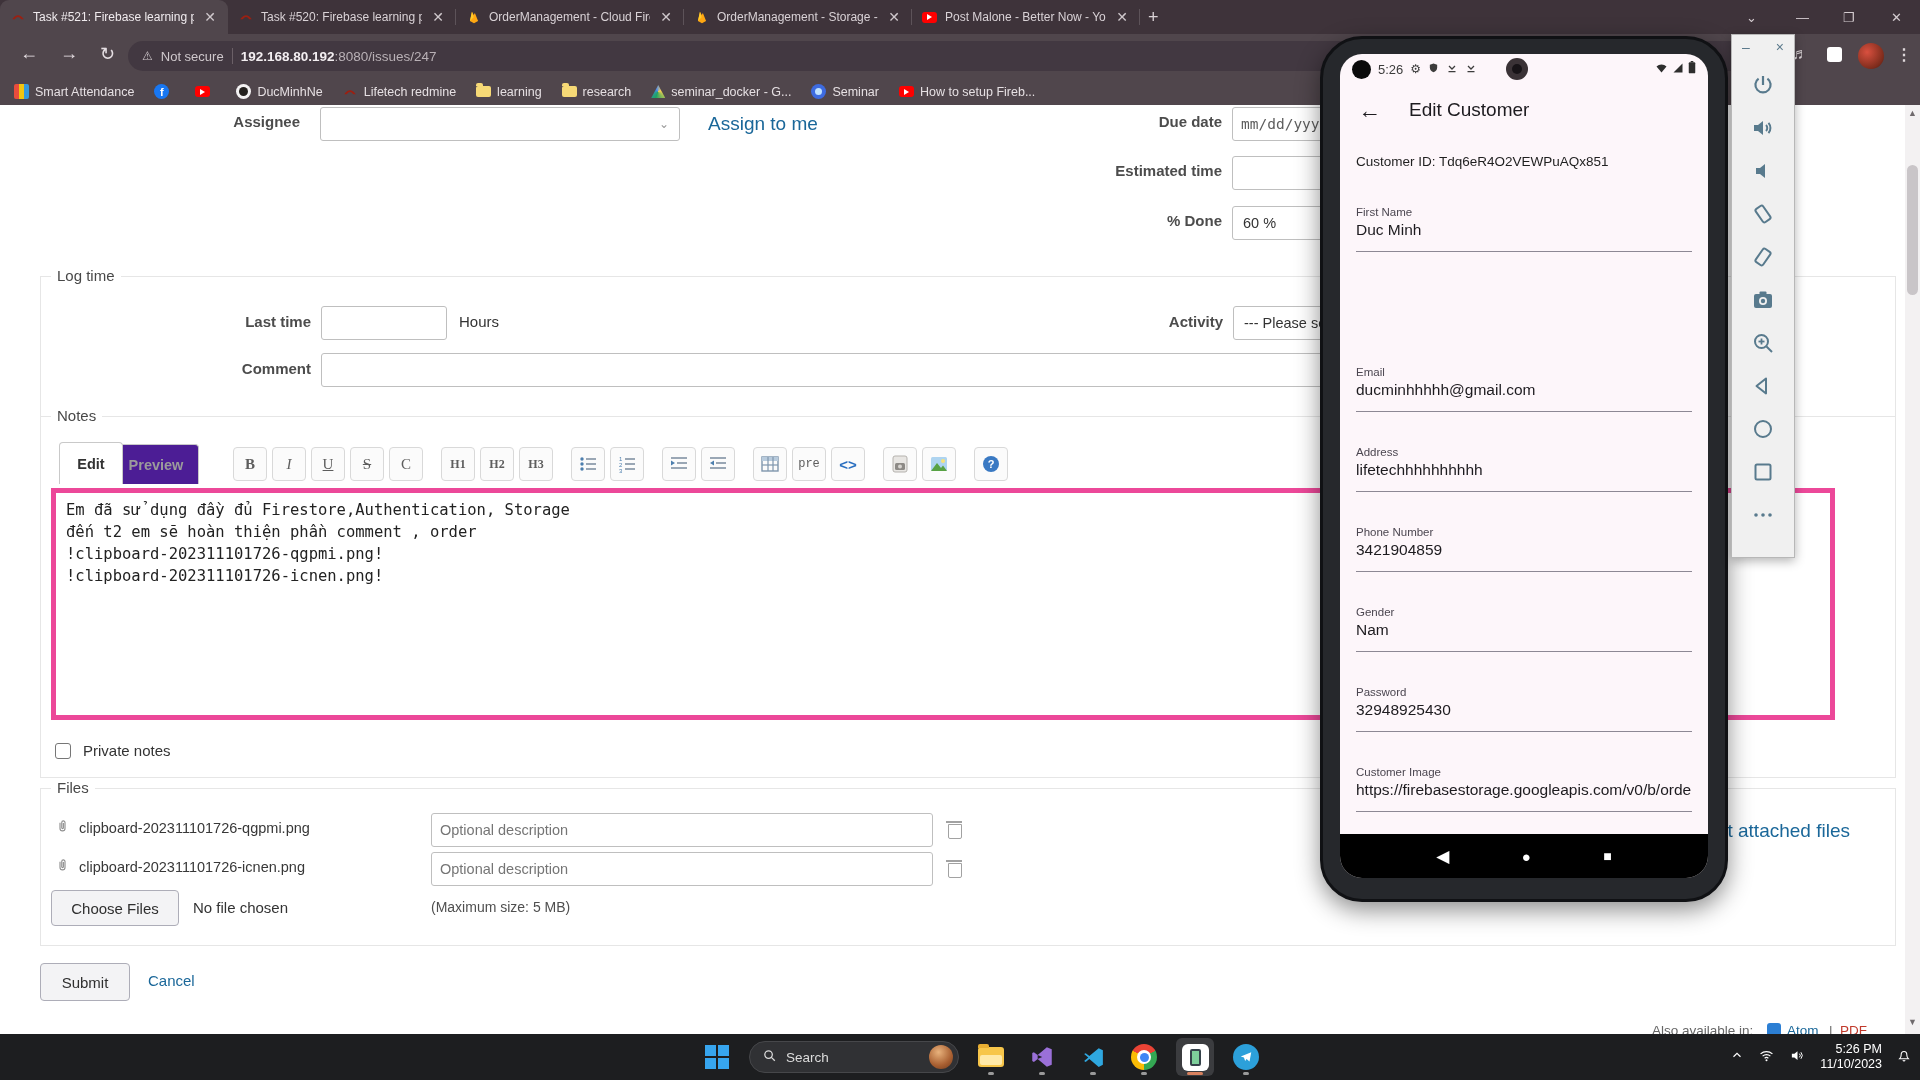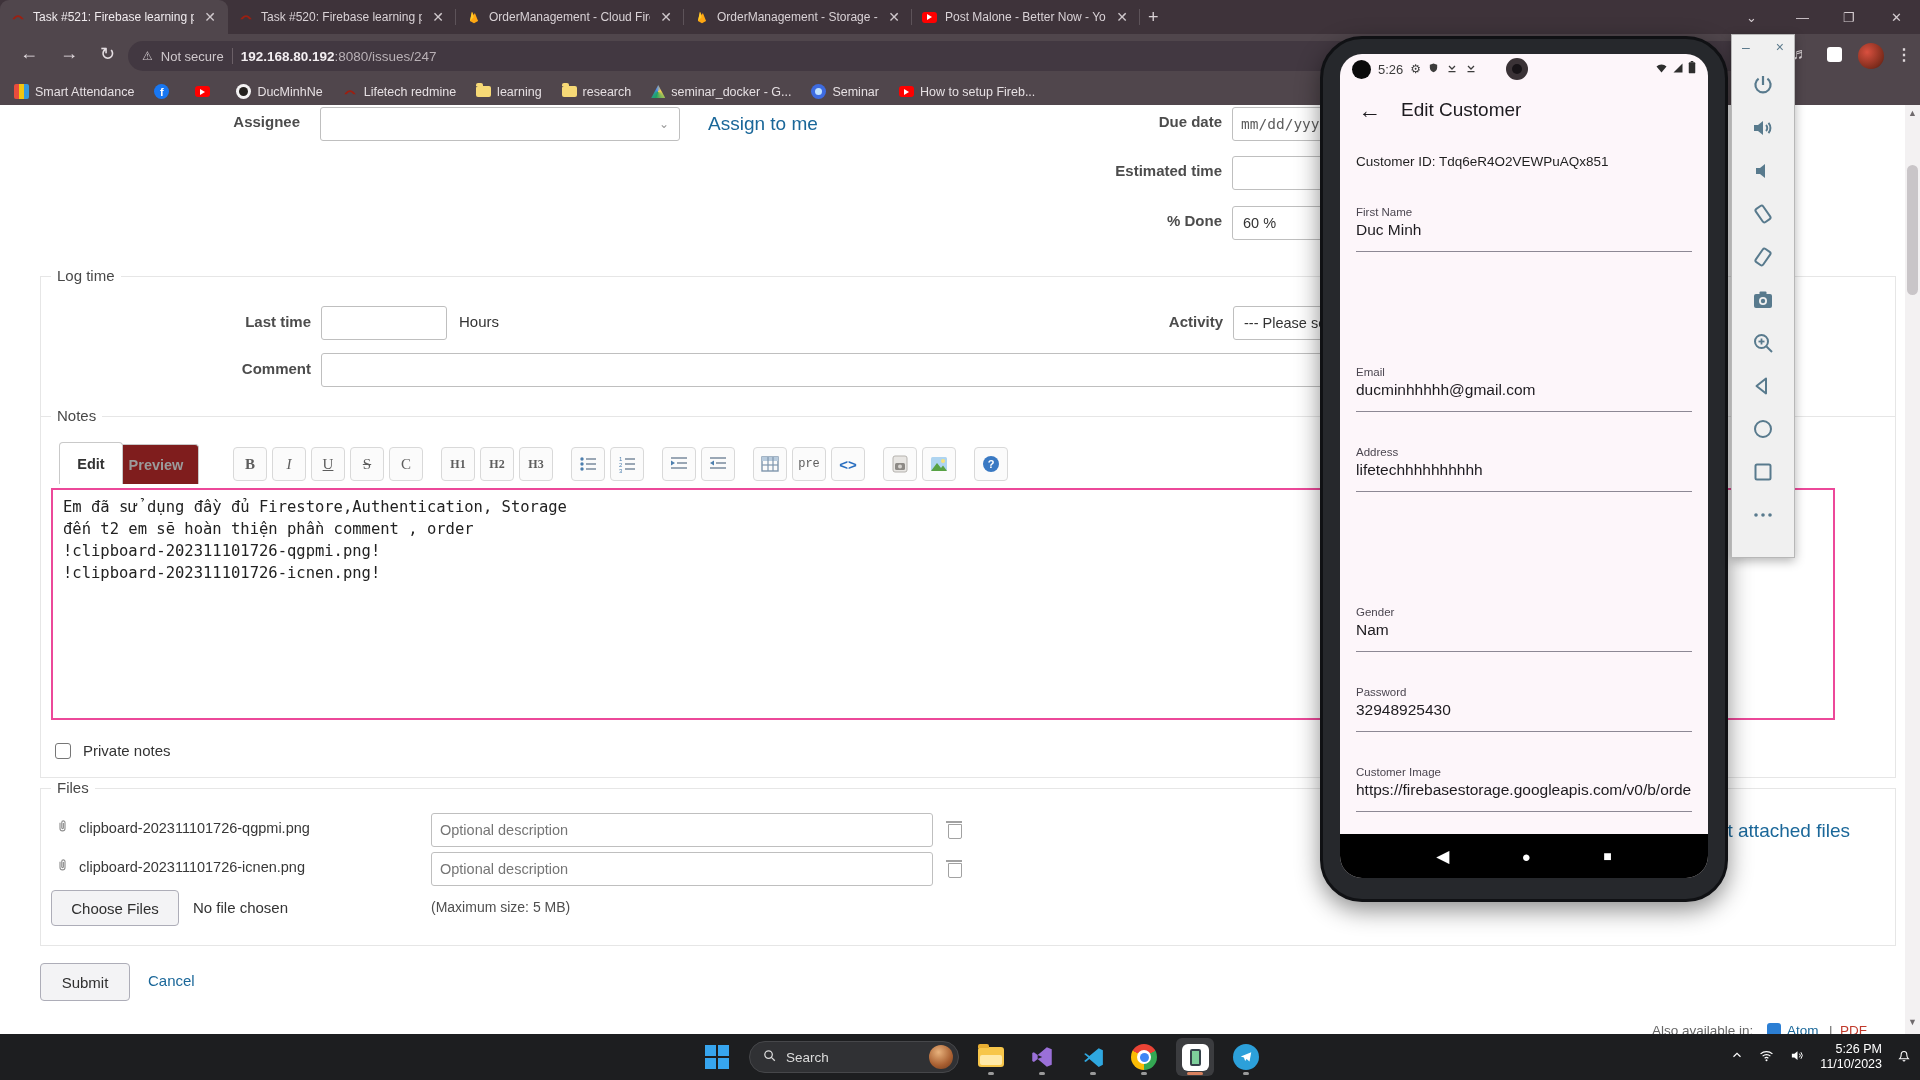--- a/index.html
+++ b/index.html
@@ -51,27 +51,27 @@
             font-family:"Liberation Sans",sans-serif;color:#333;padding:0 8px;height:34px;}
   .rm-select{position:absolute;border:1px solid #bfbfbf;border-radius:3px;background:#fff;height:34px;
              display:flex;align-items:center;padding:0 10px;font-size:14.5px;color:#333;}
   .rm-select .chev{margin-left:auto;color:#9a9a9a;font-size:12px;}
   .link{color:#1a6799;text-decoration:none;font-size:19px;}
   .fieldset{position:absolute;border:1px solid #e6e6e6;background:#fff;}
   .legend{position:absolute;top:-10px;left:10px;background:#fff;padding:0 6px;font-size:15px;color:#484848;}
   .jtab{position:absolute;height:40px;border:1px solid #c9c9c9;border-bottom:none;border-radius:4px 4px 0 0;
         display:flex;align-items:center;justify-content:center;font-size:14.5px;font-weight:bold;}
   .jtab.on{background:#fff;color:#333;z-index:2;height:42px;}
-  .jtab.off{background:#7f1d1d;color:#9b9b9b;}
+  .jtab.off{background:#4c1d95;color:#9b9b9b;}
   .jbtn{width:34px;height:34px;border:1px solid #d9d9d9;border-radius:4px;background:#fbfbfb;
         display:inline-flex;align-items:center;justify-content:center;font-family:"Liberation Serif",serif;
         font-size:15px;color:#5d5d5d;flex:0 0 auto;}
   .jrow{position:absolute;left:192px;top:30px;display:flex;gap:5px;align-items:center;}
   .gap{width:8px;}
-  .notes-ta{position:absolute;left:10px;top:71px;width:1784px;height:232px;border:2px solid #ec4899;resize:none;
+  .notes-ta{position:absolute;left:10px;top:71px;width:1784px;height:232px;border:5px solid #ec4899;resize:none;
             font-family:"DejaVu Sans Mono","Liberation Mono",monospace;font-size:15.5px;line-height:22px;color:#222;padding:6px 10px;background:#fff;}
   .cb{position:absolute;width:16px;height:16px;border:1px solid #767676;border-radius:3px;background:#fff;}
   .filename{position:absolute;font-size:14.5px;color:#383838;}
   .trash{position:absolute;width:16px;height:18px;}
   .trash::before{content:"";position:absolute;left:1px;top:4px;width:12px;height:13px;border:1.5px solid #a2a2a2;border-radius:0 0 2px 2px;}
   .trash::after{content:"";position:absolute;left:-1px;top:1px;width:16px;height:2px;background:#a2a2a2;}
   .btn{position:absolute;border:1px solid #adadb8;border-radius:4px;background:#f3f3f5;color:#2f2f2f;
        font-size:15px;display:flex;align-items:center;justify-content:center;font-family:"Liberation Sans",sans-serif;}
   .scrollbar{position:absolute;left:1905px;top:0;width:15px;height:929px;background:#f3f1f2;}
   .sb-thumb{position:absolute;left:2px;top:60px;width:11px;height:130px;border-radius:6px;background:#c9c5c8;}
@@ -80,21 +80,21 @@
   
   .phone{position:absolute;left:1320px;top:36px;width:408px;height:866px;background:#26282c;border:3px solid #101114;
          border-radius:42px;box-shadow:0 8px 24px rgba(0,0,0,.45);z-index:40;}
   .pscreen{position:absolute;left:17px;top:15px;width:368px;height:824px;background:#fdf6fa;border-radius:22px;overflow:hidden;}
   .p-status{position:absolute;left:0;top:0;width:100%;height:30px;display:flex;align-items:center;padding:0 12px;gap:7px;color:#3a3a3a;}
   .notifc{width:19px;height:19px;border-radius:50%;background:#0b0b0b;}
   .punch{position:absolute;left:166px;top:4px;width:22px;height:22px;border-radius:50%;background:#3a3236;}
   .punch::after{content:"";position:absolute;left:6px;top:6px;width:10px;height:10px;border-radius:50%;background:#171317;}
   .p-appbar{position:absolute;left:0;top:30px;width:100%;height:52px;display:flex;align-items:center;}
   .p-back{font-size:23px;color:#1d1b1f;margin-left:18px;}
-  .p-title{font-size:19px;color:#1d1b1f;margin-left:20px;}
+  .p-title{font-size:19px;color:#1d1b1f;margin-left:28px;}
   .p-cid{position:absolute;left:16px;top:100px;font-size:13.5px;color:#1f1f1f;}
   .p-fld{position:absolute;left:16px;width:336px;border-bottom:1px solid #8d8894;padding-bottom:12px;}
   .p-fld .fl{font-size:11.5px;color:#4b4650;}
   .p-fld .fv{font-size:15.5px;color:#1d1b1f;margin-top:3px;white-space:nowrap;overflow:hidden;}
   .p-nav{position:absolute;left:0;bottom:0;width:100%;height:44px;background:#000;display:flex;align-items:center;justify-content:space-around;padding:0 60px;}
   .p-nav span{color:#fff;}
 
   
   .epanel{position:absolute;left:1731px;top:34px;width:64px;height:524px;background:#f0f0f0;border:1px solid #b7b7b7;
           box-shadow:0 3px 10px rgba(0,0,0,.3);z-index:41;display:flex;flex-direction:column;align-items:center;}
@@ -472,20 +472,24 @@
         <div class="fv">Duc Minh</div>
       </div>
       <div class="p-fld" style="top:312px;">
         <div class="fl">Email</div>
         <div class="fv">ducminhhhhh@gmail.com</div>
       </div>
       <div class="p-fld" style="top:392px;">
         <div class="fl">Address</div>
         <div class="fv">lifetechhhhhhhhhh</div>
       </div>
+      <div class="p-fld" style="top:472px;">
+        <div class="fl">Phone Number</div>
+        <div class="fv">3421904859</div>
+      </div>
       <div class="p-fld" style="top:552px;">
         <div class="fl">Gender</div>
         <div class="fv">Nam</div>
       </div>
       <div class="p-fld" style="top:632px;">
         <div class="fl">Password</div>
         <div class="fv">32948925430</div>
       </div>
       <div class="p-fld" style="top:712px;">
         <div class="fl">Customer Image</div>

